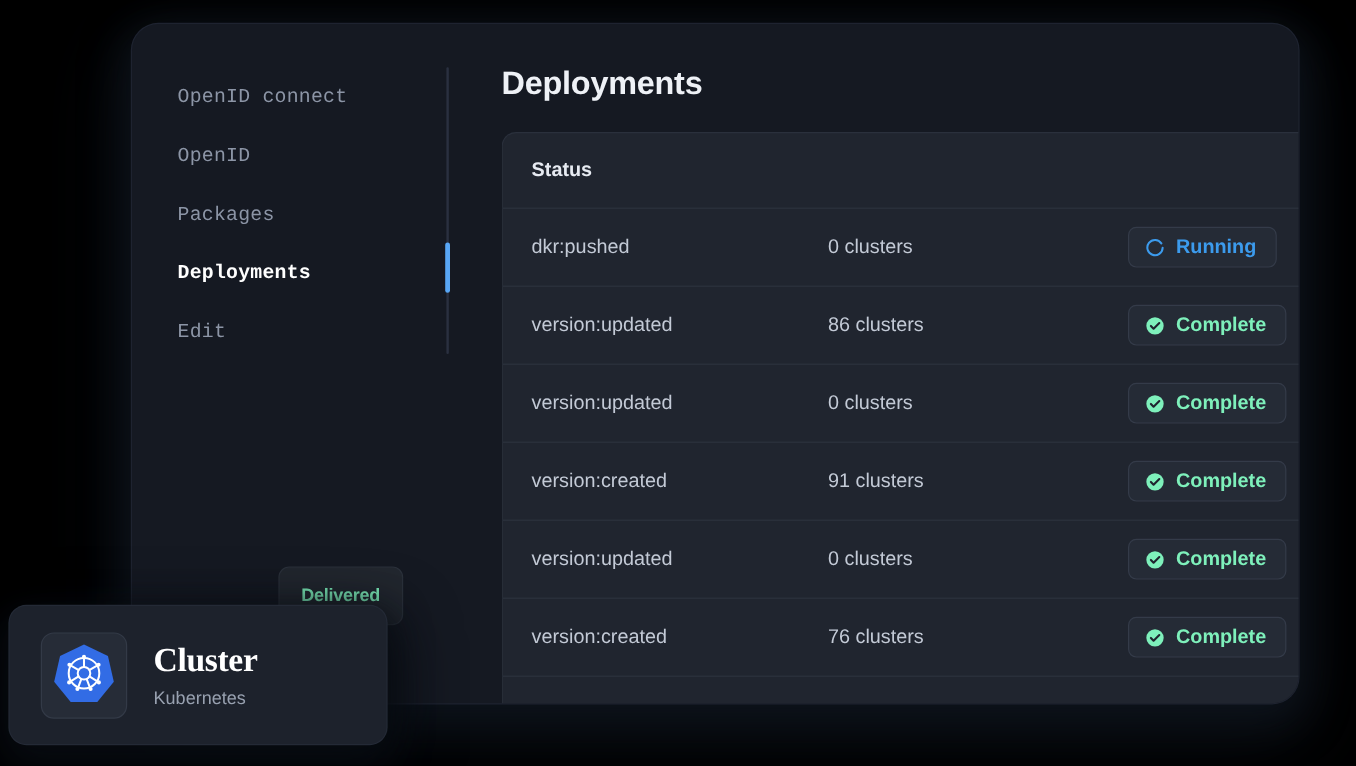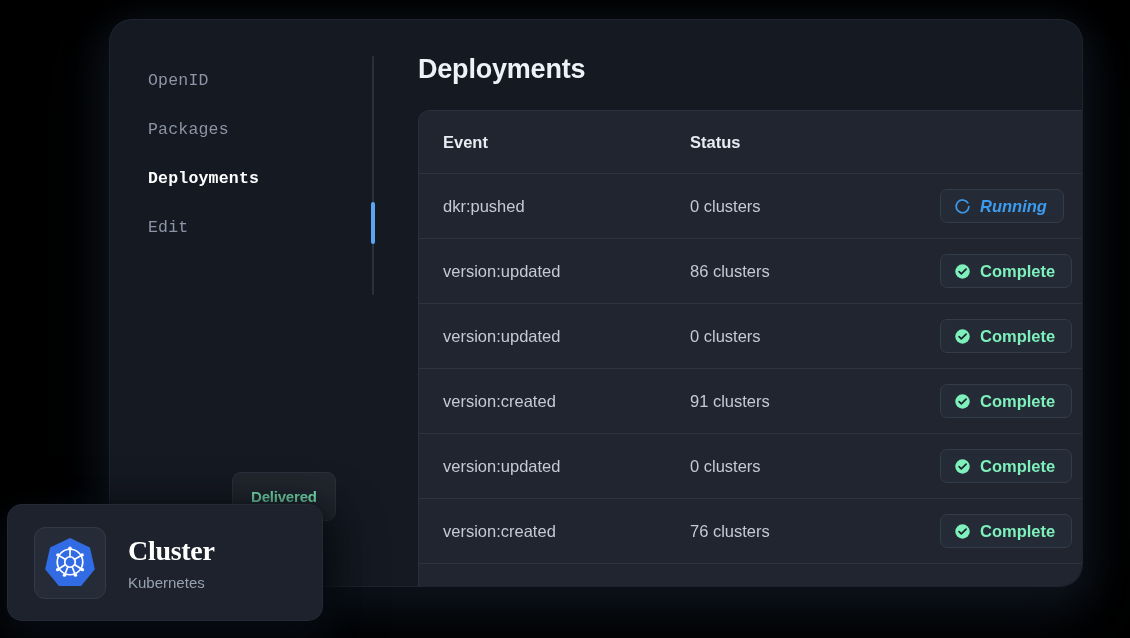--- a/index.html
+++ b/index.html
@@ -145,21 +145,21 @@
     height: 34px;
     padding: 0 16px 0 13px;
     background: #252b36;
     border: 1px solid #343b49;
     border-radius: 7px;
     font-size: 16.5px;
     font-weight: bold;
     cursor: pointer;
     white-space: nowrap;
   }
-  .badge.running  { color: #3c9bed; font-style: italic; }
+  .badge.running  { color: #3c9bed; }
   .badge.complete { color: #7ef0bb; }
   .badge svg { display: block; flex: 0 0 auto; }
 
   
   #cluster-card {
     position: absolute;
     left: 8px;
     top: 505px;
     width: 314px;
     height: 115px;
@@ -219,20 +219,23 @@
 </style>
 </head>
 <body>
 
 <div id="stage">
 
   <div id="app-window">
 
     <nav id="sidebar">
       <div class="nav-item">
+        <span>OpenID connect</span>
+      </div>
+      <div class="nav-item">
         <span>OpenID</span>
       </div>
       <div class="nav-item">
         <span>Packages</span>
       </div>
       <div class="nav-item active">
         <span>Deployments</span>
       </div>
       <div class="nav-item">
         <span>Edit</span>
@@ -242,21 +245,20 @@
     <div id="nav-rail"></div>
     <div id="nav-rail-active"></div>
 
     <main id="content">
 
       <h1 id="page-title">Deployments</h1>
 
       <section id="table-card">
 
         <div class="t-row t-head">
-          <div class="c c-event">Event</div>
           <div class="c c-status">Status</div>
         </div>
 
         <div class="t-row t-body">
           <div class="c c-event">dkr:pushed</div>
           <div class="c c-cluster">0 clusters</div>
           <div class="c c-status">
             <span class="badge running">
               <span>
                 <svg width="17" height="17" viewBox="0 0 20 20" fill="none">

